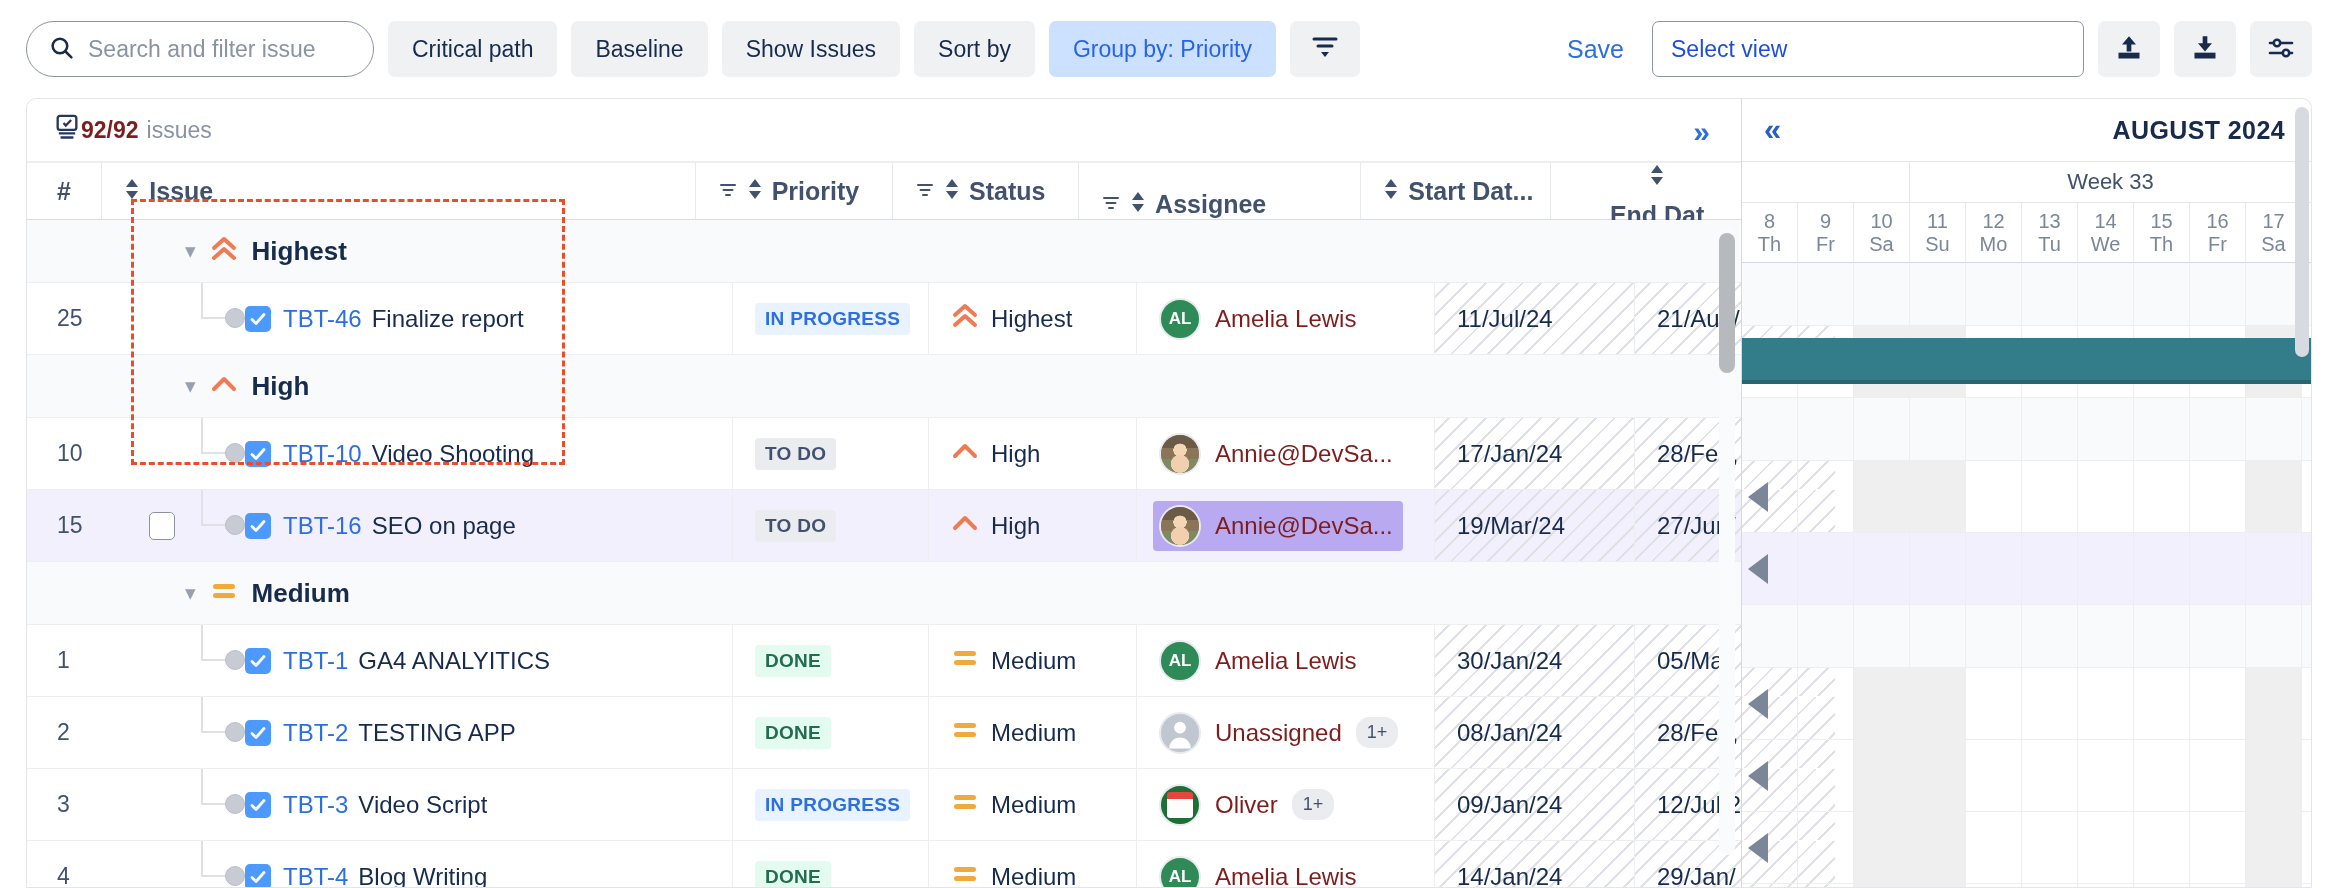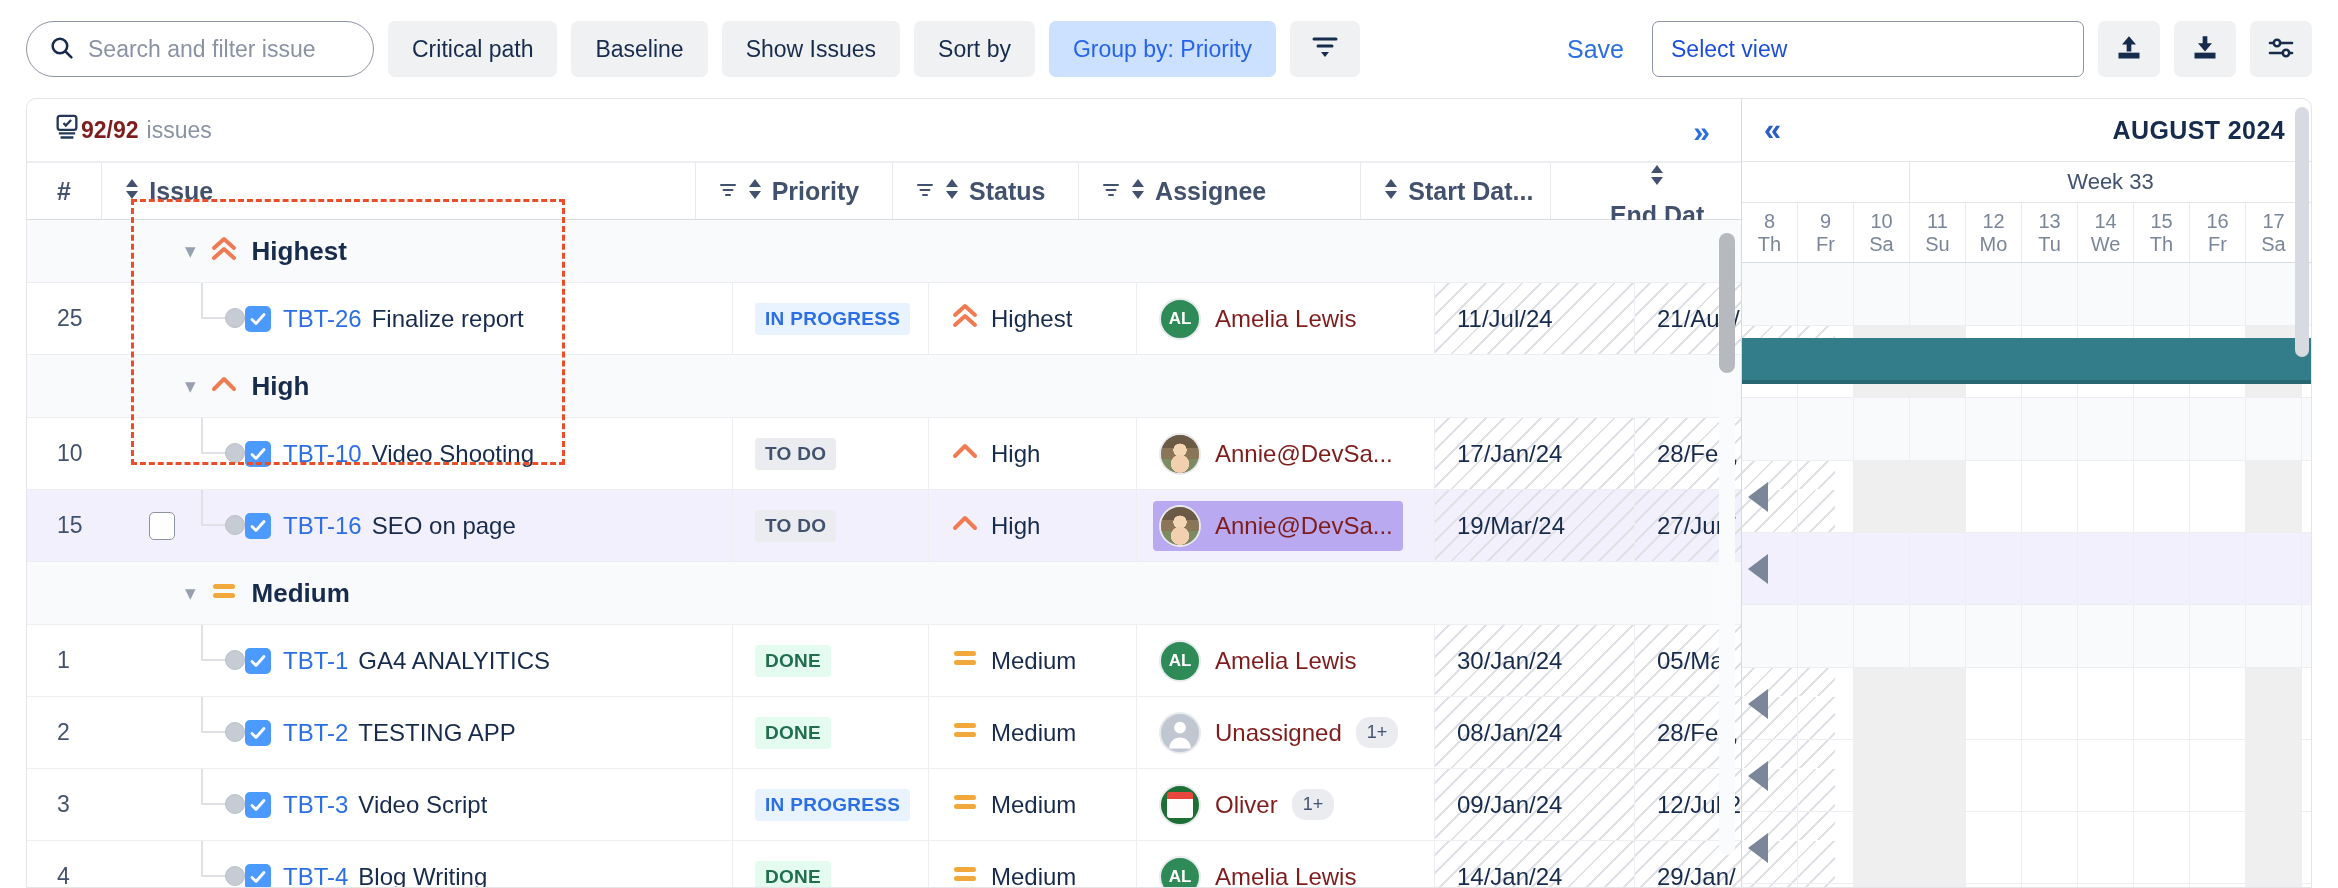--- a/index.html
+++ b/index.html
@@ -126,21 +126,21 @@
     height: 100%;
     border-right: 1px solid #e6e8ec;
     padding-left: 22px;
   }
   .hdr-cell.no-border { border-right: none; }
 
   .c-num    { width: 78px; justify-content: flex-start; padding-left: 30px; }
   .c-issue  { width: 628px; }
   .c-status { width: 196px; }
   .c-prio   { width: 208px; }
-  .c-asg    { width: 298px; }
+  .c-asg    { width: 298px; align-items: flex-end; }
   .c-start  { width: 200px; }
   .c-end    { width: 200px; flex-direction: column; }
 
   .rows-area { position: relative; }
 
   .grp-row {
     display: flex; align-items: center;
     height: 63px;
     background: #f9fafb;
     border-bottom: 1px solid #eceef1;
@@ -526,21 +526,21 @@
             <div class="tree-wrap">
               <div class="vline"></div>
               <div class="hline"></div>
               <div class="dot"></div>
             </div>
             <div class="chk">
               <svg width="18" height="18" viewBox="0 0 18 18" fill="none" stroke="#fff" stroke-width="2.8" stroke-linecap="round" stroke-linejoin="round">
                 <polyline points="3,9.5 7,13.5 15,4.5"></polyline>
               </svg>
             </div>
-            <span class="issue-key">TBT-26</span>
+            <span class="issue-key">TBT-46</span>
             <span class="issue-sum">Finalize report</span>
           </div>
           <div class="cell cell-status">
             <span class="badge inprogress">IN PROGRESS</span>
           </div>
           <div class="cell cell-prio">
             <span><svg width="28" height="26" viewBox="0 0 28 26" fill="none" stroke="#f07a52" stroke-width="4" stroke-linecap="round" stroke-linejoin="round">
                 <polyline points="4,12 14,3 24,12"></polyline>
                 <polyline points="4,22 14,13 24,22"></polyline>
               </svg></span>

